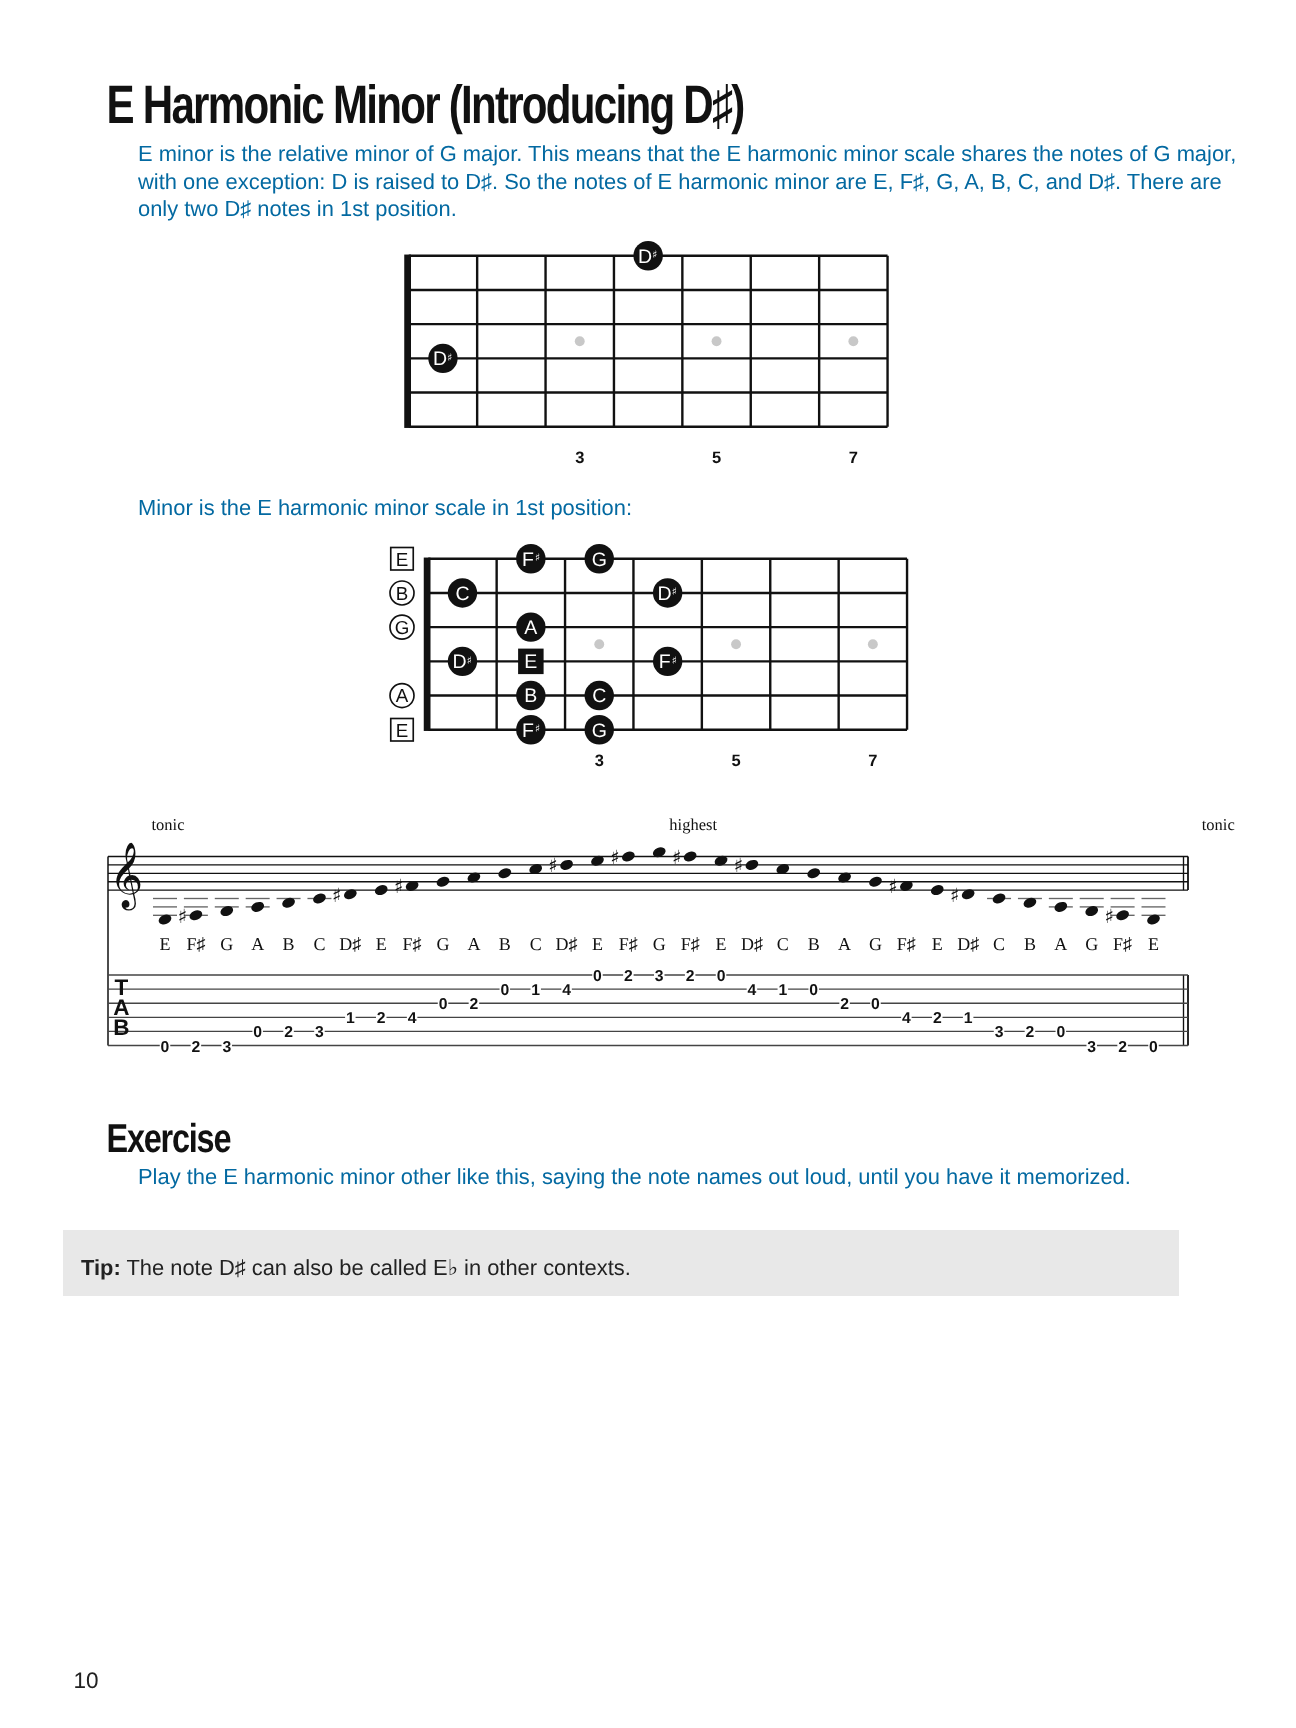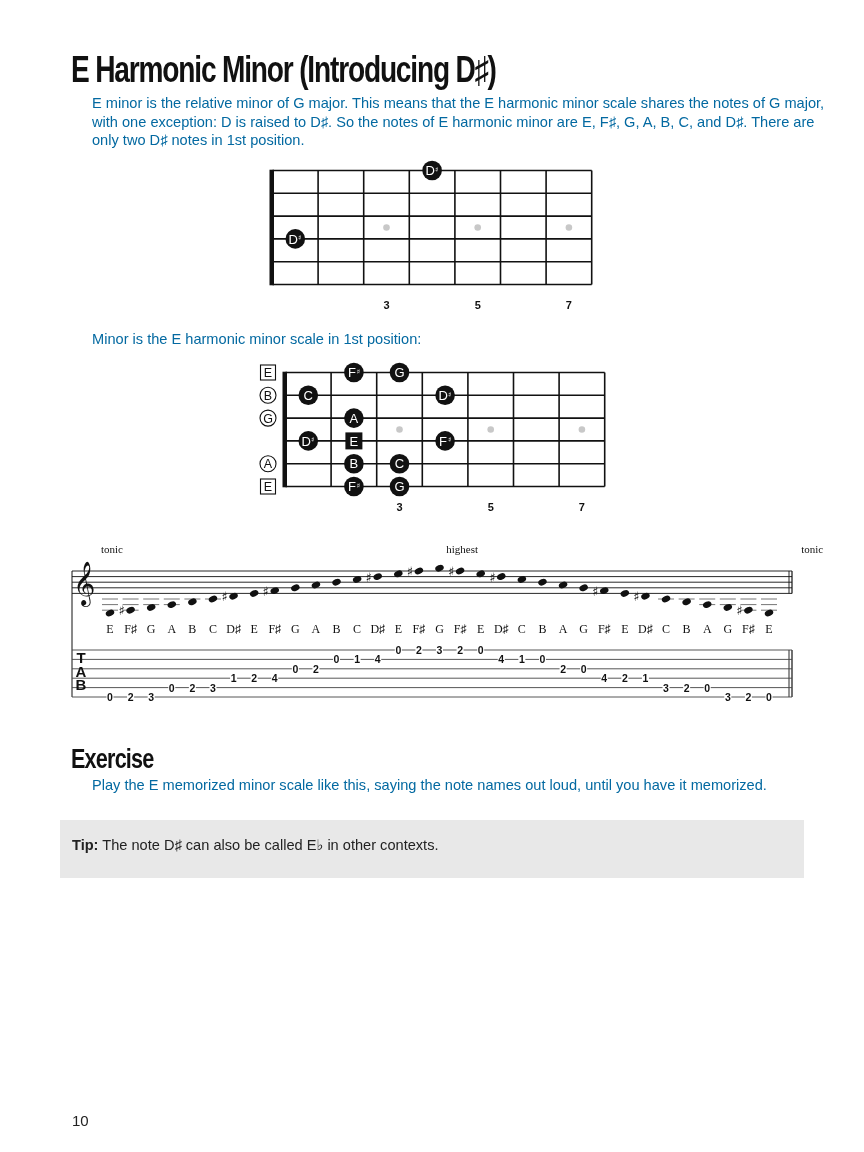--- a/index.html
+++ b/index.html
@@ -4,24 +4,24 @@
 <style>
   html, body { margin: 0; padding: 0; background: #ffffff; }
   body { width: 864px; height: 1152px; position: relative; overflow: hidden; font-family: "Liberation Sans", sans-serif; color: #1a1a1a; }
   .abs { position: absolute; }
   .title { left: 71px; top: 50px; font-family: "Liberation Sans", sans-serif; font-weight: bold; font-size: 36px; letter-spacing: -1.5px; transform: scaleX(0.78); transform-origin: left top; color: #111; line-height: 40px; white-space: nowrap; }
   .para { left: 72px; font-size: 14.6px; line-height: 18.5px; color: #0369a1; width: 740px; margin-left: 20px; }
   .p1 { top: 94px; }
   .p2 { top: 330px; }
   .h2 { left: 71px; top: 744px; font-weight: bold; font-size: 27px; letter-spacing: -1px; transform: scaleX(0.8); transform-origin: left top; color: #111; line-height: 30px; white-space: nowrap; }
   .p3 { top: 776px; }
-  .tip { left: 60px; top: 820px; width: 744px; height: 58px; background: #e8e8e8; }
+  .tip { left: 42px; top: 820px; width: 744px; height: 44px; background: #e8e8e8; }
   .tip-text { position: absolute; left: 12px; top: 16px; font-size: 14.6px; color: #222; white-space: nowrap; }
   .tip-text b { font-weight: bold; }
-  .pagenum { left: 72px; top: 1112px; font-size: 15px; color: #222; }
+  .pagenum { left: 49px; top: 1112px; font-size: 15px; color: #222; }
   svg { position: absolute; left: 0; top: 0; overflow: visible; }
 </style>
 </head>
 <body>
 
 <div class="abs title">E Harmonic Minor (Introducing D♯)</div>
 <div class="abs para p1">E minor is the relative minor of G major. This means that the E harmonic minor scale shares the notes of G major, with one exception: D is raised to D♯. So the notes of E harmonic minor are E, F♯, G, A, B, C, and D♯. There are only two D♯ notes in 1st position.</div>
 
 <svg id="fb1" width="864" height="1152">
     <line x1="272.5" y1="170.5" x2="591.7" y2="170.5" stroke="#111111" stroke-width="1.6"></line>
@@ -406,19 +406,19 @@
       <text x="769" y="633" text-anchor="middle" font-size="12" font-family="&quot;Liberation Serif&quot;, serif" fill="#111111">E</text>
       <rect x="765.5" y="692.5" width="7" height="9" fill="#fff"></rect>
       <text x="769" y="701" text-anchor="middle" font-size="10.5" font-weight="bold" font-family="&quot;Liberation Sans&quot;, sans-serif" fill="#111111">0</text>
     </g>
     <text x="112" y="553" text-anchor="middle" font-size="11" font-family="&quot;Liberation Serif&quot;, serif" fill="#111111">tonic</text>
     <text x="462.09375" y="553" text-anchor="middle" font-size="11" font-family="&quot;Liberation Serif&quot;, serif" fill="#111111">highest</text>
     <text x="812.1875" y="553" text-anchor="middle" font-size="11" font-family="&quot;Liberation Serif&quot;, serif" fill="#111111">tonic</text>
   </svg>
 
 <div class="abs h2">Exercise</div>
-<div class="abs para p3">Play the E memorized minor scale like this, saying the note names out loud, until you have it memorized.</div>
+<div class="abs para p3">Play the E harmonic minor other like this, saying the note names out loud, until you have it memorized.</div>
 
 <div class="abs tip">
   <div class="tip-text"><b>Tip:</b><span> The note D♯ can also be called E♭ in other contexts.</span></div>
 </div>
 
 <div class="abs pagenum">10</div>
 
 </body></html>

